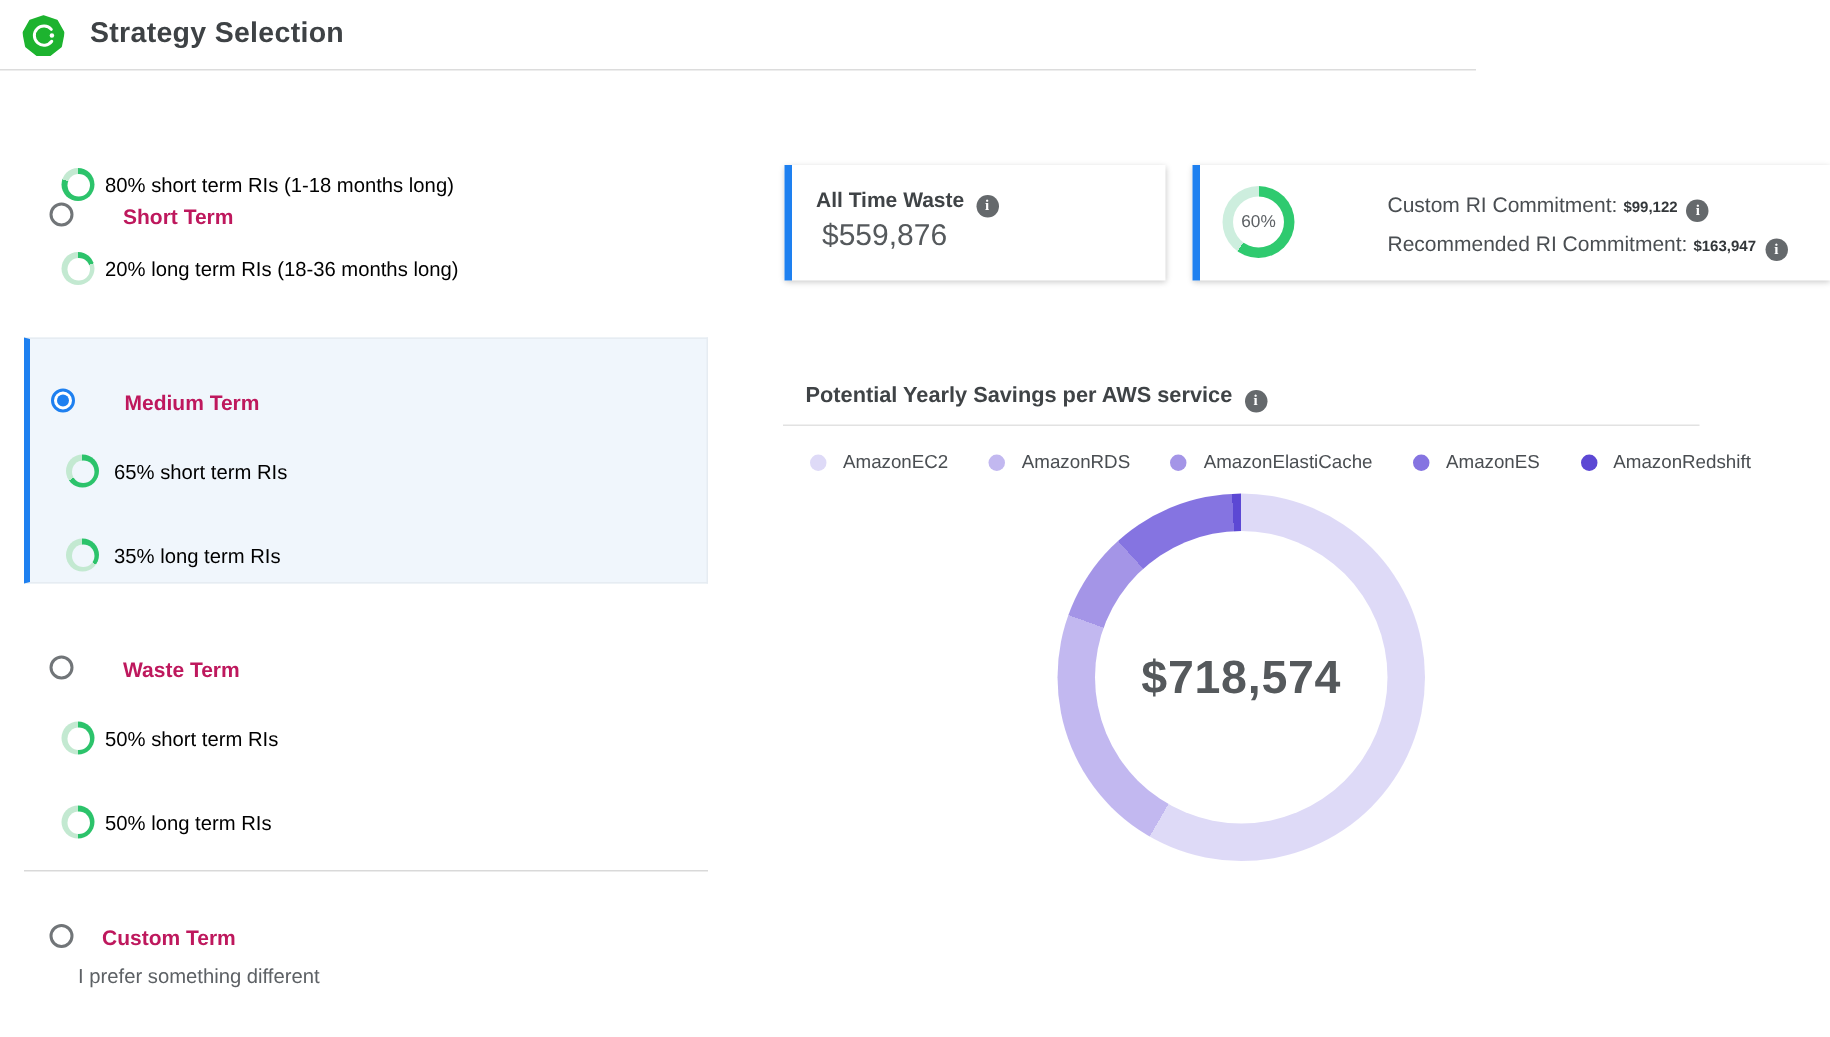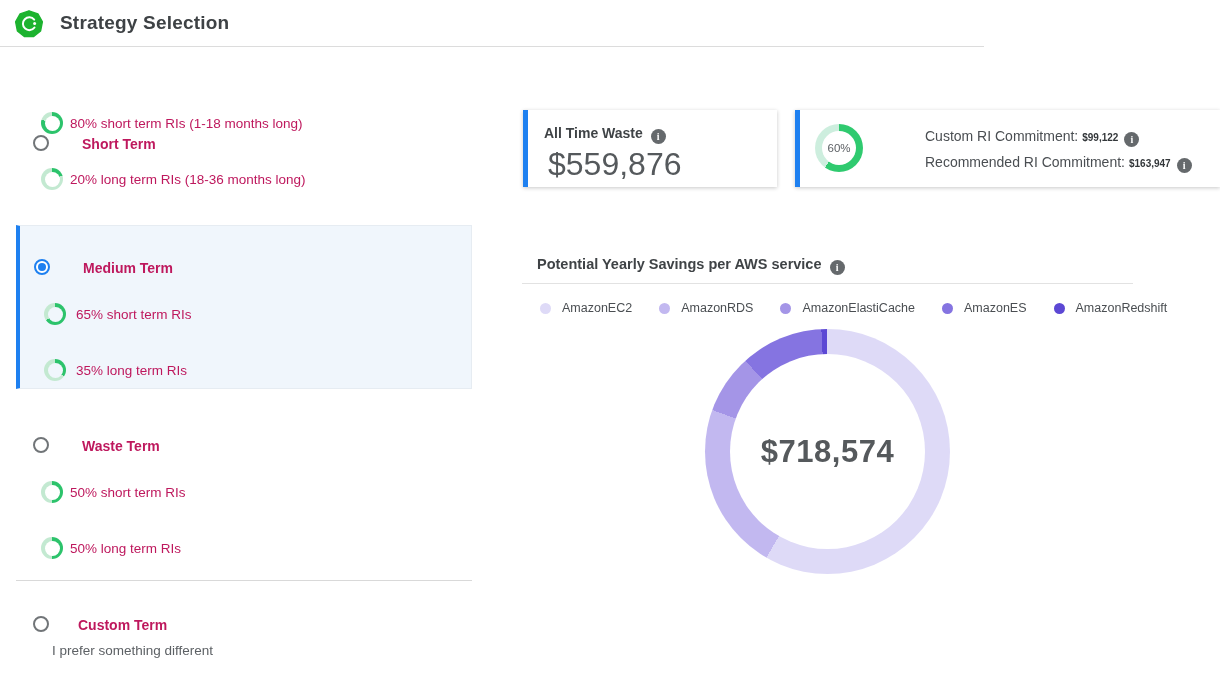--- a/index.html
+++ b/index.html
@@ -26,41 +26,41 @@
     border:2px solid #717578; background:#fff; }
   .radio.selected { border-color:#1e80f0; }
   .radio.selected::after { content:""; position:absolute; inset:2px;
     border-radius:50%; background:#1e80f0; }
   .sec-title { position:absolute; font-size:14px; font-weight:bold; color:#be185d; }
 
   .mini-donut { position:absolute; width:22px; height:22px; border-radius:50%; }
   .mini-donut .hole { position:absolute; inset:3.5px; border-radius:50%;
     background:var(--hole,#fff); }
   .sec-medium { --hole:#f0f6fc; }
-  .opt-label { position:absolute; font-size:13.5px; color:#be185d; white-space:nowrap; }
+  .opt-label { position:absolute; font-size:13.5px; color:#000000; white-space:nowrap; }
 
   .divider-h { position:absolute; left:16px; top:580px; width:456px; height:0;
     border-top:1px solid #d9d9d9; }
   .custom-desc { position:absolute; left:36px; top:43px; font-size:13.5px; color:#5d6165; }
 
   
   .info-icon { display:inline-block; width:15px; height:15px; border-radius:50%;
     background:#65696c; color:#fff; font-size:10px; font-weight:bold;
     text-align:center; line-height:15px; vertical-align:-2px;
     font-family:"Liberation Serif", serif; cursor:pointer; }
 
   
   .card { position:absolute; top:110px; height:77px; background:#fff;
     border-left:5px solid #1e80f0; box-shadow:0 1px 4px rgba(0,0,0,.22); }
   .card-waste { left:523px; width:254px; }
   .card-commit { left:795px; width:425px; }
   .card-waste .card-title { position:absolute; left:16px; top:15px;
     font-size:14px; font-weight:bold; color:#3f4346; }
   .card-waste .card-value { position:absolute; left:20px; top:36px;
-    font-size:32px; color:#55595c; }
+    font-size:20px; color:#55595c; }
 
   .gauge { position:absolute; left:15px; top:14px; width:48px; height:48px;
     border-radius:50%; }
   .gauge .hole { position:absolute; inset:7px; border-radius:50%; background:#fff;
     display:flex; align-items:center; justify-content:center;
     font-size:11.5px; color:#5d6165; }
   .commit-lines { position:absolute; left:125px; top:13px; }
   .commit-line { height:26px; line-height:26px; font-size:14px; color:#4a4e52;
     white-space:nowrap; }
   .commit-line b { font-size:10px; color:#33373a; margin-left:4px; margin-right:6px; }
@@ -131,21 +131,21 @@
     <span class="mini-donut" style="left: 25px; top: 132px; background: conic-gradient(rgb(44, 195, 107) 0deg, rgb(44, 195, 107) 50%, rgb(195, 233, 209) 50%, rgb(195, 233, 209) 100%);">
         <span class="hole"></span>
       </span>
     <span class="opt-label" style="left:54px; top:136px;">50% long term RIs</span>
   </div>
 
   <div class="divider-h"></div>
 
   <div class="section sec-custom">
     <span class="radio" style="left:17px; top:16px;"></span>
-    <span class="sec-title" style="left:62px; top:17px;text-align:right;">Custom Term</span>
+    <span class="sec-title" style="left:52px; top:17px;text-align:right;">Custom Term</span>
     <span class="custom-desc">I prefer something different</span>
   </div>
 
   <div class="card card-waste">
     <div class="card-title"><span>All Time Waste</span>&nbsp;
       <span class="info-icon">i</span></div>
     <div class="card-value">$559,876</div>
   </div>
 
   <div class="card card-commit">

